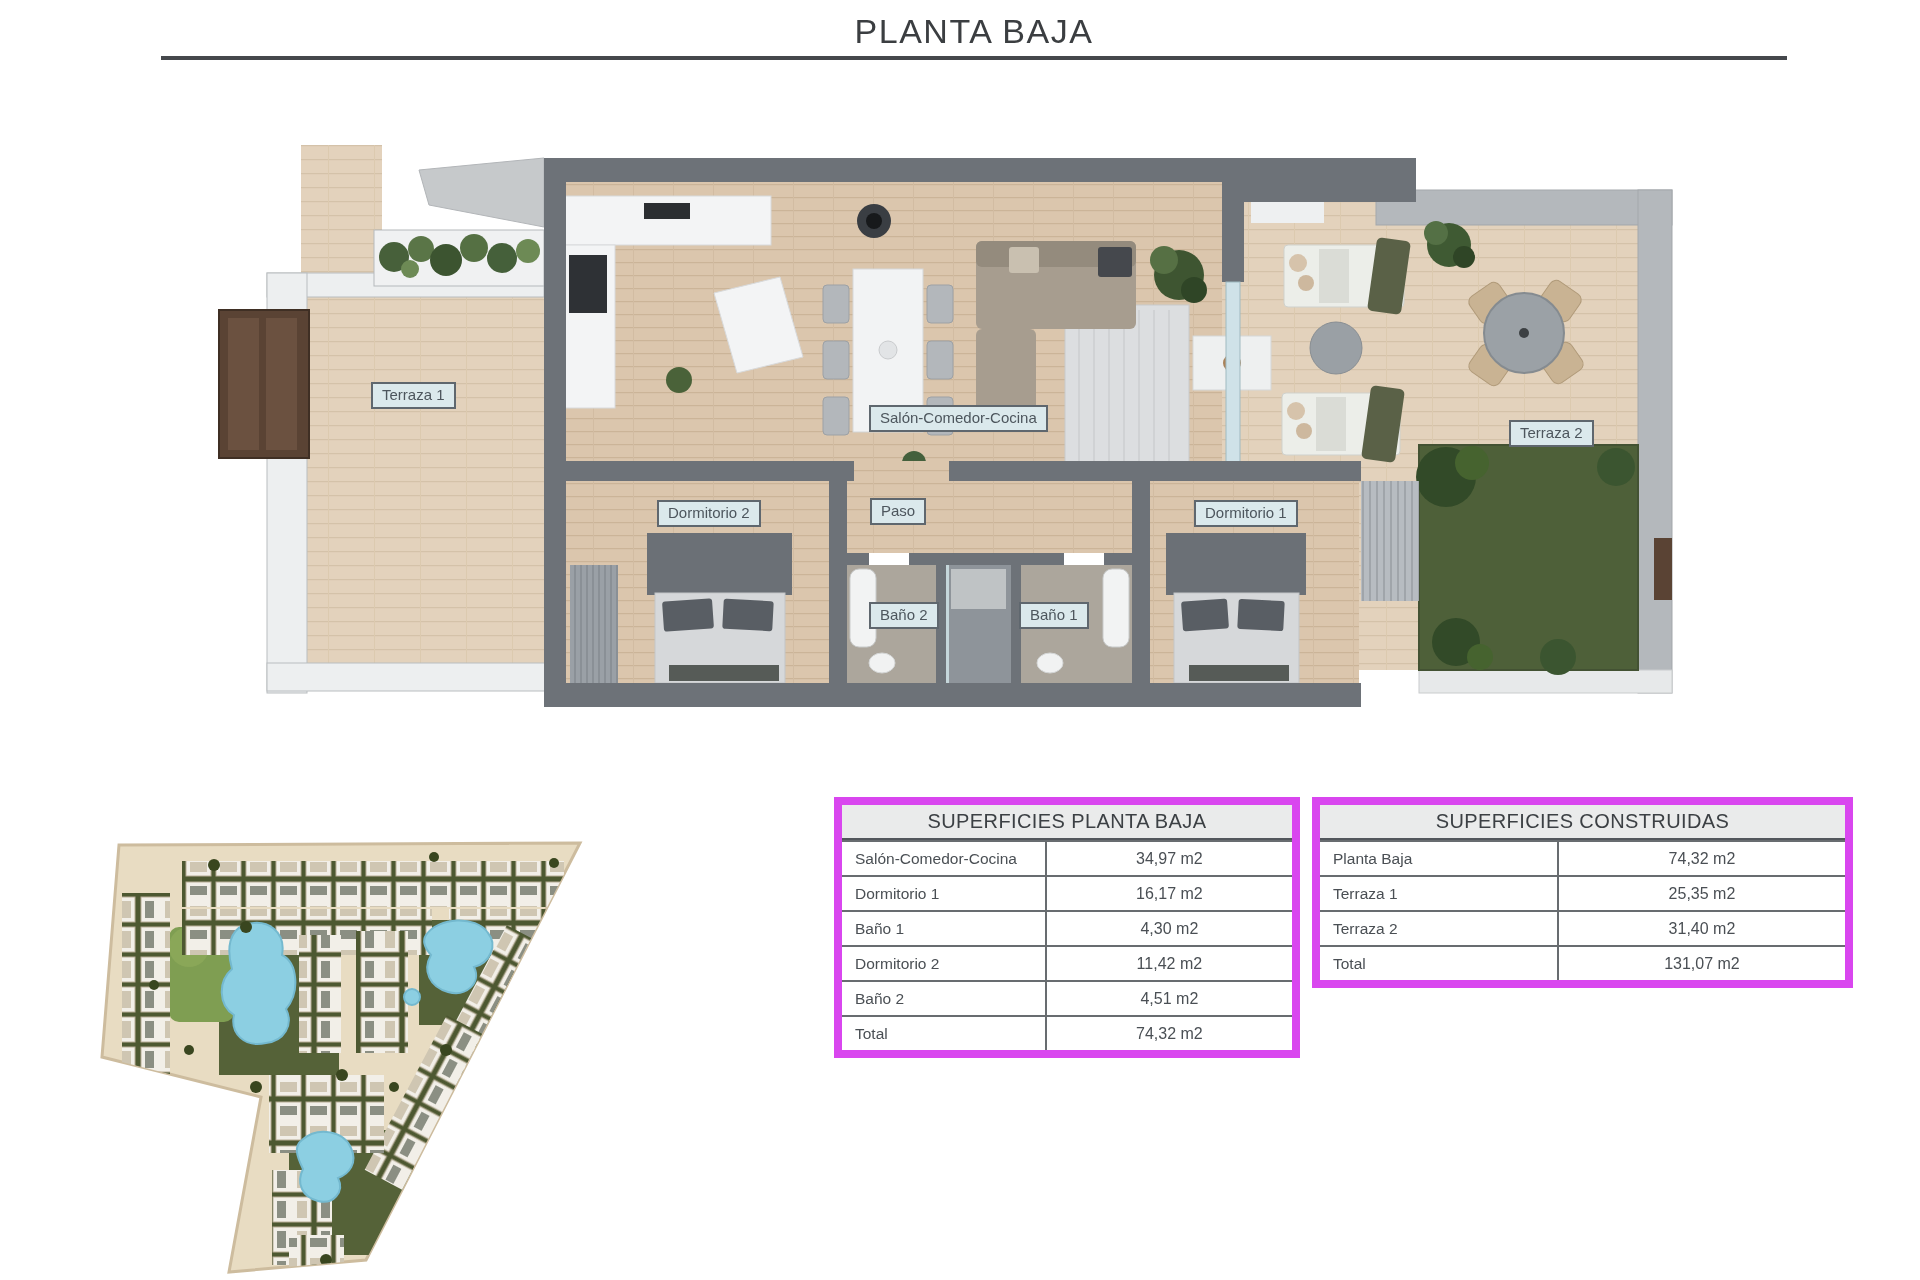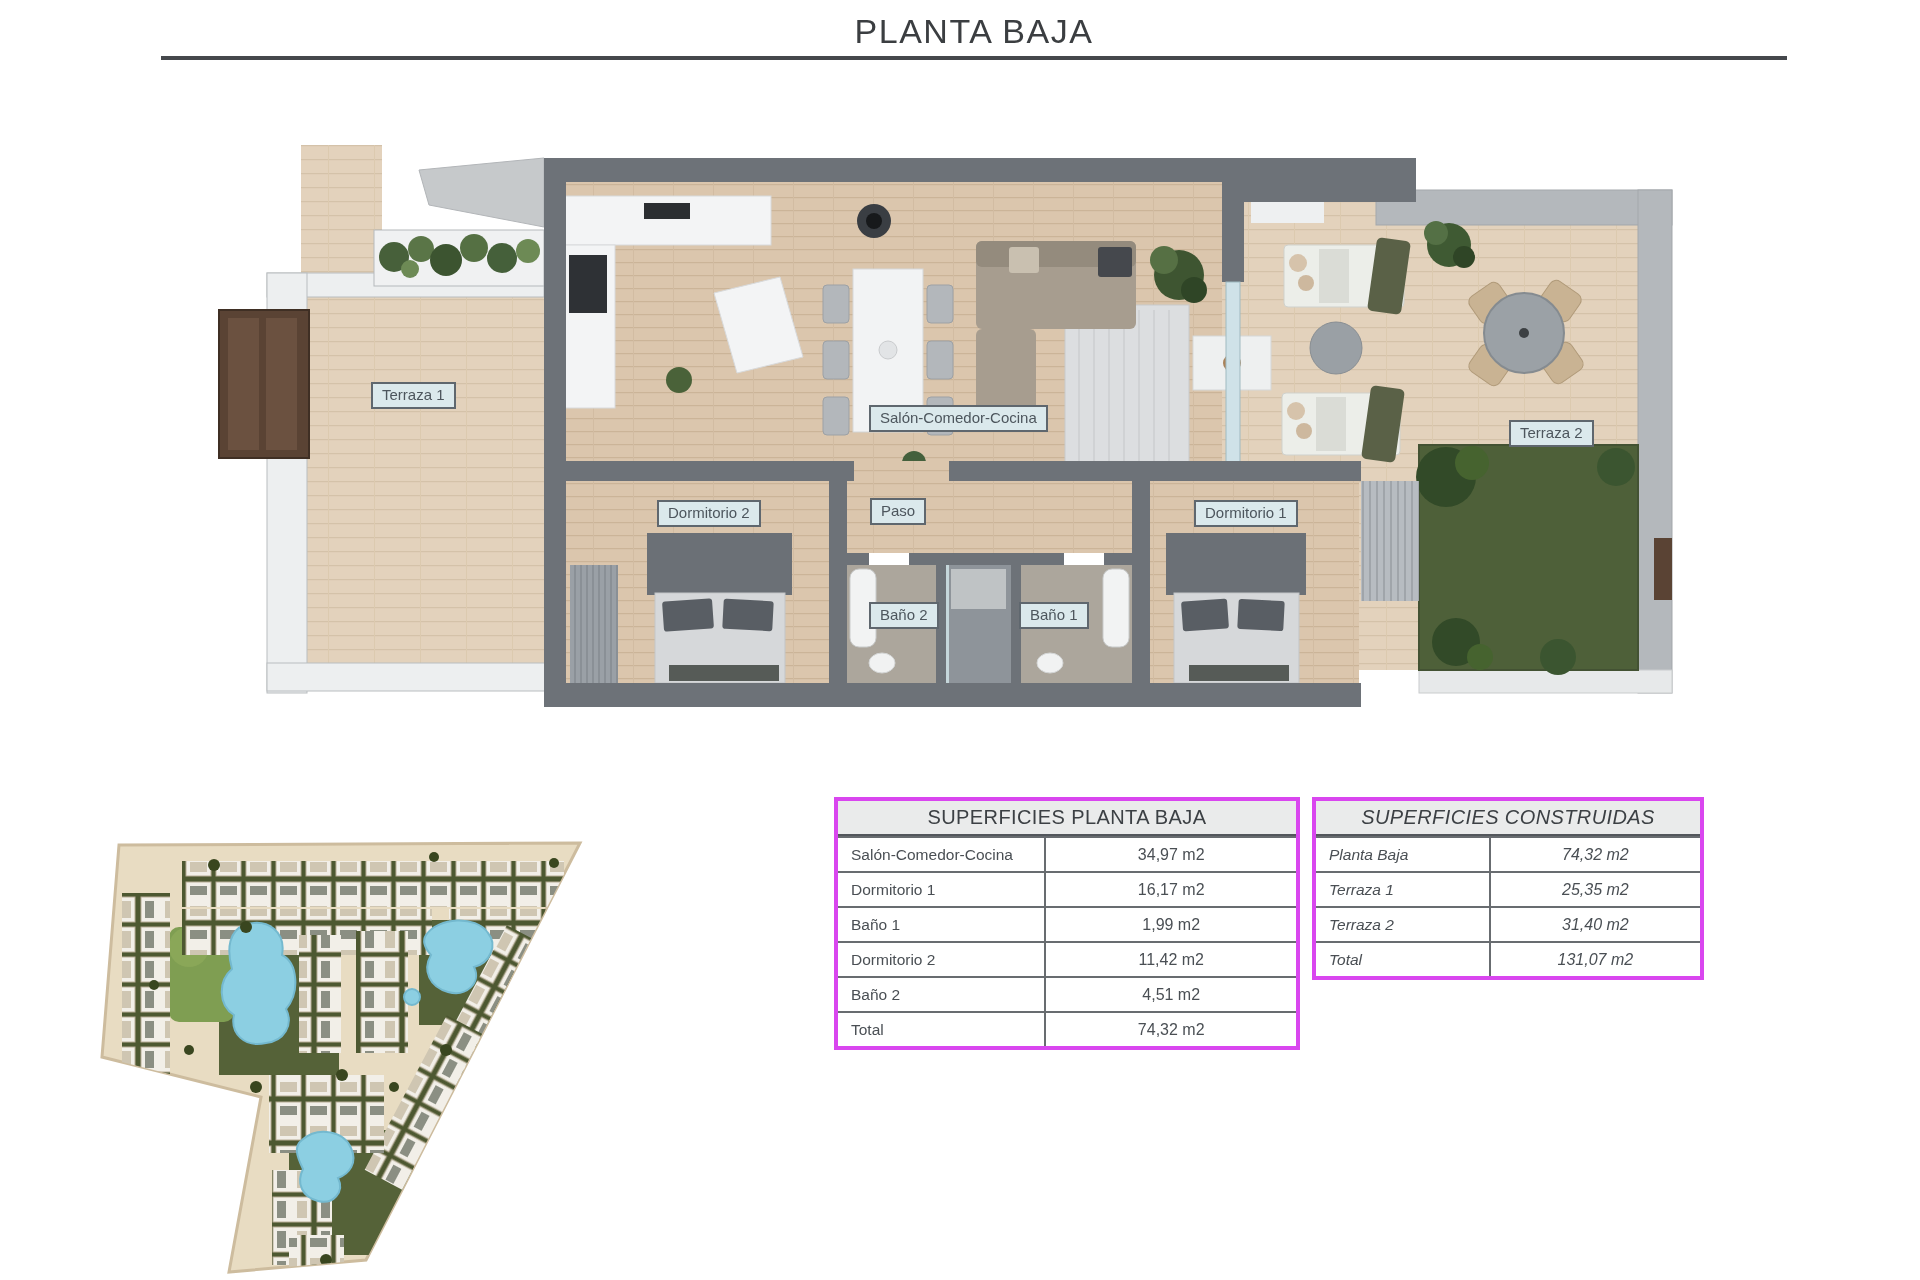--- a/index.html
+++ b/index.html
@@ -8,31 +8,31 @@
   
   .page-title{position:absolute;top:12px;left:0;width:100%;text-align:center;
               font-size:34px;font-weight:400;letter-spacing:1.5px;color:#3b3e41;}
   .title-rule{position:absolute;top:56px;left:147px;width:1626px;height:4px;background:#45484c;}
   
   .floorplan{position:absolute;left:200px;top:145px;width:1460px;height:566px;}
   .floorplan svg{position:absolute;left:0;top:0;}
   .room-label{position:absolute;background:#dbe9ec;border:2px solid #5f676e;color:#4d565d;
               font-size:15px;line-height:1.25;padding:2px 9px;white-space:nowrap;z-index:5;}
   
-  .area-table{position:absolute;background:#fff;border:4px solid #d946ef;box-sizing:border-box;}
+  .area-table{position:absolute;background:#fff;border:8px solid #d946ef;box-sizing:border-box;}
   .area-table .thead{height:33px;background:#eaebeb;border-bottom:2px solid #53575c;
     display:flex;align-items:center;justify-content:center;font-size:20px;color:#3c4044;letter-spacing:.4px;}
   .area-table .trow{display:flex;height:35px;box-sizing:border-box;border-top:2px solid #686c70;}
   .area-table .trow:first-of-type{border-top:none;}
   .cell-label{width:45.5%;box-sizing:border-box;display:flex;align-items:center;
     padding-left:13px;font-size:15.5px;color:#4a4f54;border-right:2px solid #686c70;}
   .cell-value{flex:1;display:flex;align-items:center;justify-content:center;
     font-size:16px;color:#4a4f54;}
   #table-planta-baja{left:820px;top:797px;width:466px;}
-  #table-construidas{left:1298px;top:797px;width:392px;font-style:italic;}
+  #table-construidas{left:1298px;top:797px;width:541px;}
   
   .siteplan{position:absolute;left:80px;top:835px;width:575px;height:442px;}
 </style>
 </head>
 <body>
 
 <div class="canvas">
 
   <div class="page-title">PLANTA BAJA</div>
   <div class="title-rule"></div>
@@ -249,21 +249,21 @@
     <div class="trow">
       <div class="cell-label">Salón-Comedor-Cocina</div>
       <div class="cell-value">34,97 m2</div>
     </div>
     <div class="trow">
       <div class="cell-label">Dormitorio 1</div>
       <div class="cell-value">16,17 m2</div>
     </div>
     <div class="trow">
       <div class="cell-label">Baño 1</div>
-      <div class="cell-value">1,99 m2</div>
+      <div class="cell-value">4,30 m2</div>
     </div>
     <div class="trow">
       <div class="cell-label">Dormitorio 2</div>
       <div class="cell-value">11,42 m2</div>
     </div>
     <div class="trow">
       <div class="cell-label">Baño 2</div>
       <div class="cell-value">4,51 m2</div>
     </div>
     <div class="trow">

